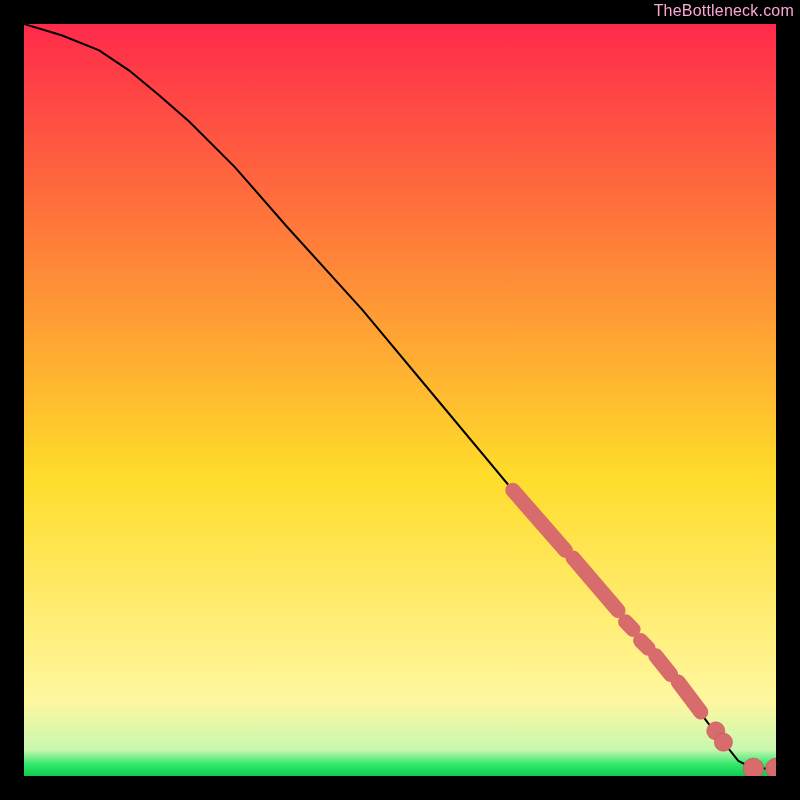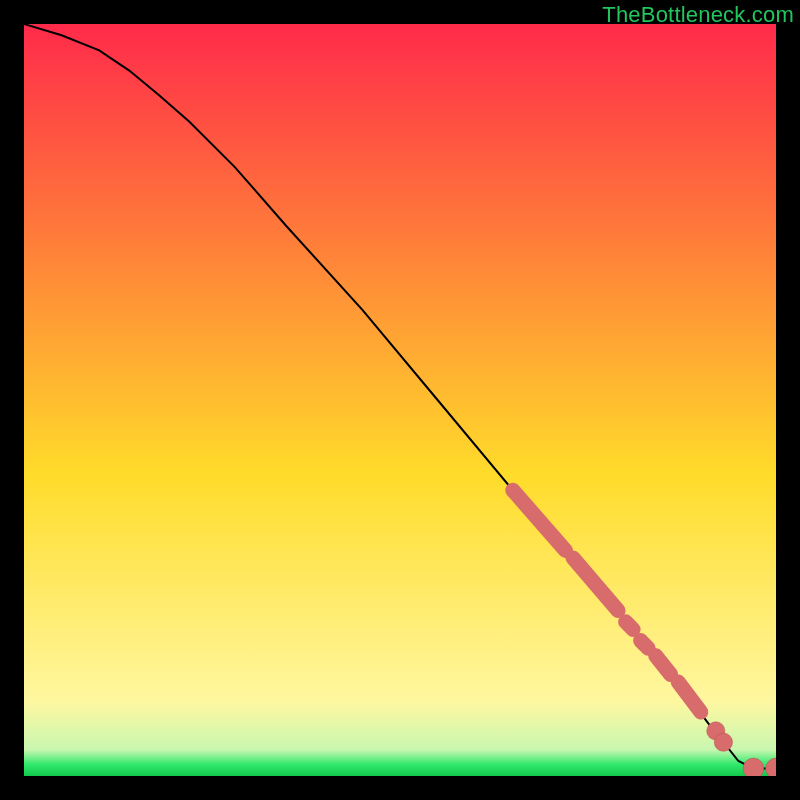--- a/index.html
+++ b/index.html
@@ -14,22 +14,22 @@
   .stage {
     position: relative;
     width: 800px;
     height: 800px;
     background: #000;
   }
   .attribution {
     position: absolute;
     top: 2px;
     right: 6px;
-    color: #22c55e;
-    font-size: 22px;
+    color: #f9a8d4;
+    font-size: 16px;
     font-weight: 400;
     letter-spacing: 0.2px;
   }
   .plot {
     position: absolute;
     left: 24px;
     top: 24px;
     width: 752px;
     height: 752px;
   }

